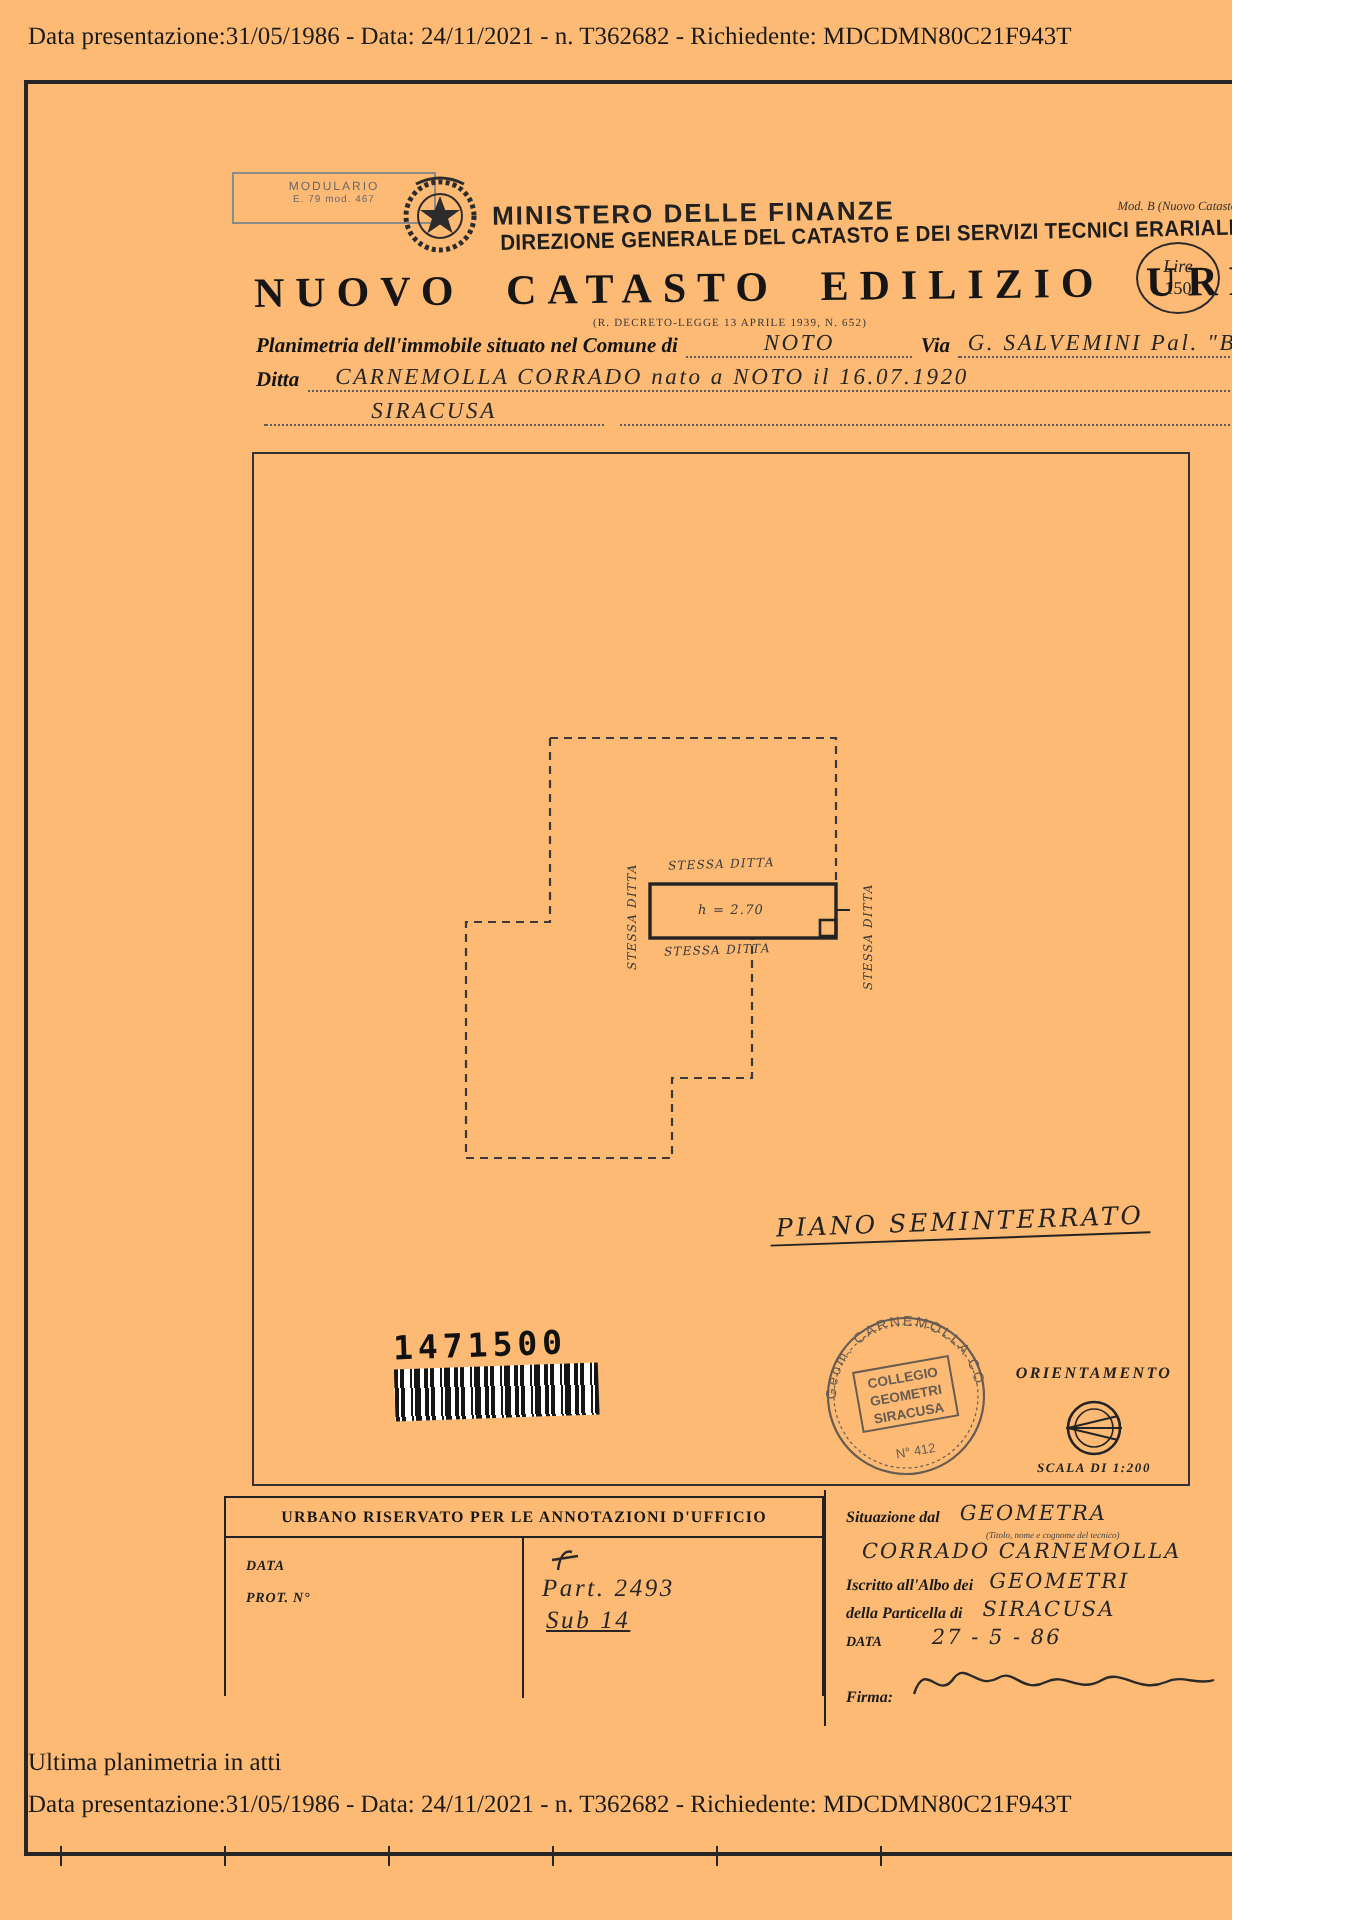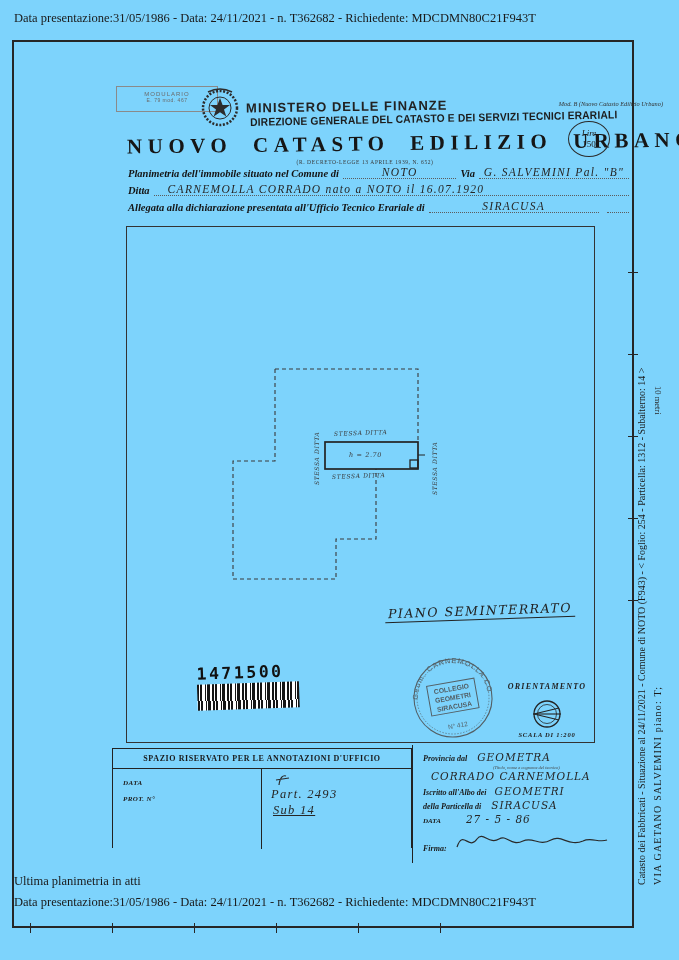--- a/index.html
+++ b/index.html
@@ -1,18 +1,18 @@
 <!DOCTYPE html>
 <html><head>
 <meta charset="utf-8">
 <style>
   * { margin:0; padding:0; box-sizing:border-box; }
   html,body { background:#ffffff; }
   #page {
-    position:relative; width:679px; height:960px; background:#7dd3fc;
+    position:relative; width:616px; height:960px; background:#fdba74;
     font-family:"Liberation Serif", serif; color:#1b1b1b; overflow:hidden;
   }
   .abs { position:absolute; }
   .serif { font-family:"Liberation Serif", serif; }
   .sans  { font-family:"Liberation Sans", sans-serif; }
 
   .overlay-line { font-size:12.5px; color:#1a1a1a; }
 
   #page-border {
     left:12px; top:40px; width:622px; height:888px;
@@ -160,21 +160,20 @@
     <span>Planimetria dell'immobile situato nel Comune di</span>
     <span class="dotfill"><span class="hand">NOTO</span></span>
     <span>Via</span>
     <span class="dotfix" style="width:150px;"><span class="hand">G. SALVEMINI  Pal. "B"</span></span>
   </div>
   <div class="abs form-line" id="form-line2">
     <span>Ditta</span>
     <span class="dotfill" style="text-align:left; padding-left:14px;"><span class="hand">CARNEMOLLA CORRADO   nato a NOTO   il 16.07.1920</span></span>
   </div>
   <div class="abs form-line" id="form-line3">
-    <span>Allegata alla dichiarazione presentata all'Ufficio Tecnico Erariale di</span>
     <span class="dotfix" style="width:170px;"><span class="hand">SIRACUSA</span></span>
     <span class="dotfill"></span>
   </div>
 
   <div class="abs" id="draw-frame">
 
     <svg class="abs" style="left:0; top:0;" width="469" height="517" viewBox="0 0 469 517">
       <path d="M148,142 H291 V215" fill="none" stroke="#3a3a3a" stroke-width="1.1" stroke-dasharray="4 3"></path>
       <path d="M148,142 V234 H106 V352 H209 V312 H249 V242" fill="none" stroke="#3a3a3a" stroke-width="1.1" stroke-dasharray="4 3"></path>
       <rect x="198" y="215" width="93" height="27" fill="none" stroke="#232323" stroke-width="1.7"></rect>
@@ -215,34 +214,34 @@
     <svg class="abs" style="left:405px; top:472px;" width="30" height="30" viewBox="0 0 30 30">
       <circle cx="15" cy="15" r="13" fill="none" stroke="#242424" stroke-width="1.3"></circle>
       <circle cx="15" cy="15" r="9.5" fill="none" stroke="#242424" stroke-width="0.8"></circle>
       <line x1="1" y1="15" x2="29" y2="15" stroke="#242424" stroke-width="1.1"></line>
       <path d="M27,9 L2,15 L27,21" fill="none" stroke="#242424" stroke-width="1.1"></path>
     </svg>
     <div class="abs serif" id="scala-label" style="left:380px; top:504px; width:80px;">SCALA DI 1:200</div>
   </div>
 
   <div class="abs" id="annot-box">
-    <div id="annot-header">SPAZIO RISERVATO PER LE ANNOTAZIONI D'UFFICIO</div>
+    <div id="annot-header">URBANO RISERVATO PER LE ANNOTAZIONI D'UFFICIO</div>
     <div id="annot-divider"></div>
     <div class="abs annot-small" style="left:10px; top:30px;">DATA</div>
     <div class="abs annot-small" style="left:10px; top:46px;">PROT. N°</div>
     <svg class="abs" style="left:160px; top:24px;" width="20" height="14" viewBox="0 0 20 14">
       <path d="M6,12 C7,4 10,2 13,3 M3,7 L16,5" fill="none" stroke="#2a2a2a" stroke-width="1.2"></path>
     </svg>
     <div class="abs hand" style="left:158px; top:38px; font-size:12.5px;">Part. 2493</div>
     <div class="abs hand" style="left:160px; top:54px; font-size:12.5px; text-decoration:underline;">Sub 14</div>
   </div>
 
   <div class="abs" id="compiler-box">
     <div class="comp-row">
-      <span class="comp-label">Provincia dal</span>
+      <span class="comp-label">Situazione dal</span>
       <span class="hand-sm" style="margin-left:10px;">GEOMETRA</span>
     </div>
     <div class="comp-note" style="margin-left:70px;">(Titolo, nome e cognome del tecnico)</div>
     <div class="hand-sm" style="margin-left:8px; margin-bottom:3px;">CORRADO CARNEMOLLA</div>
     <div class="comp-row">
       <span class="comp-label">Iscritto all'Albo dei</span>
       <span class="hand-sm" style="margin-left:8px;">GEOMETRI</span>
     </div>
     <div class="comp-row">
       <span class="comp-label">della Particella di</span>

